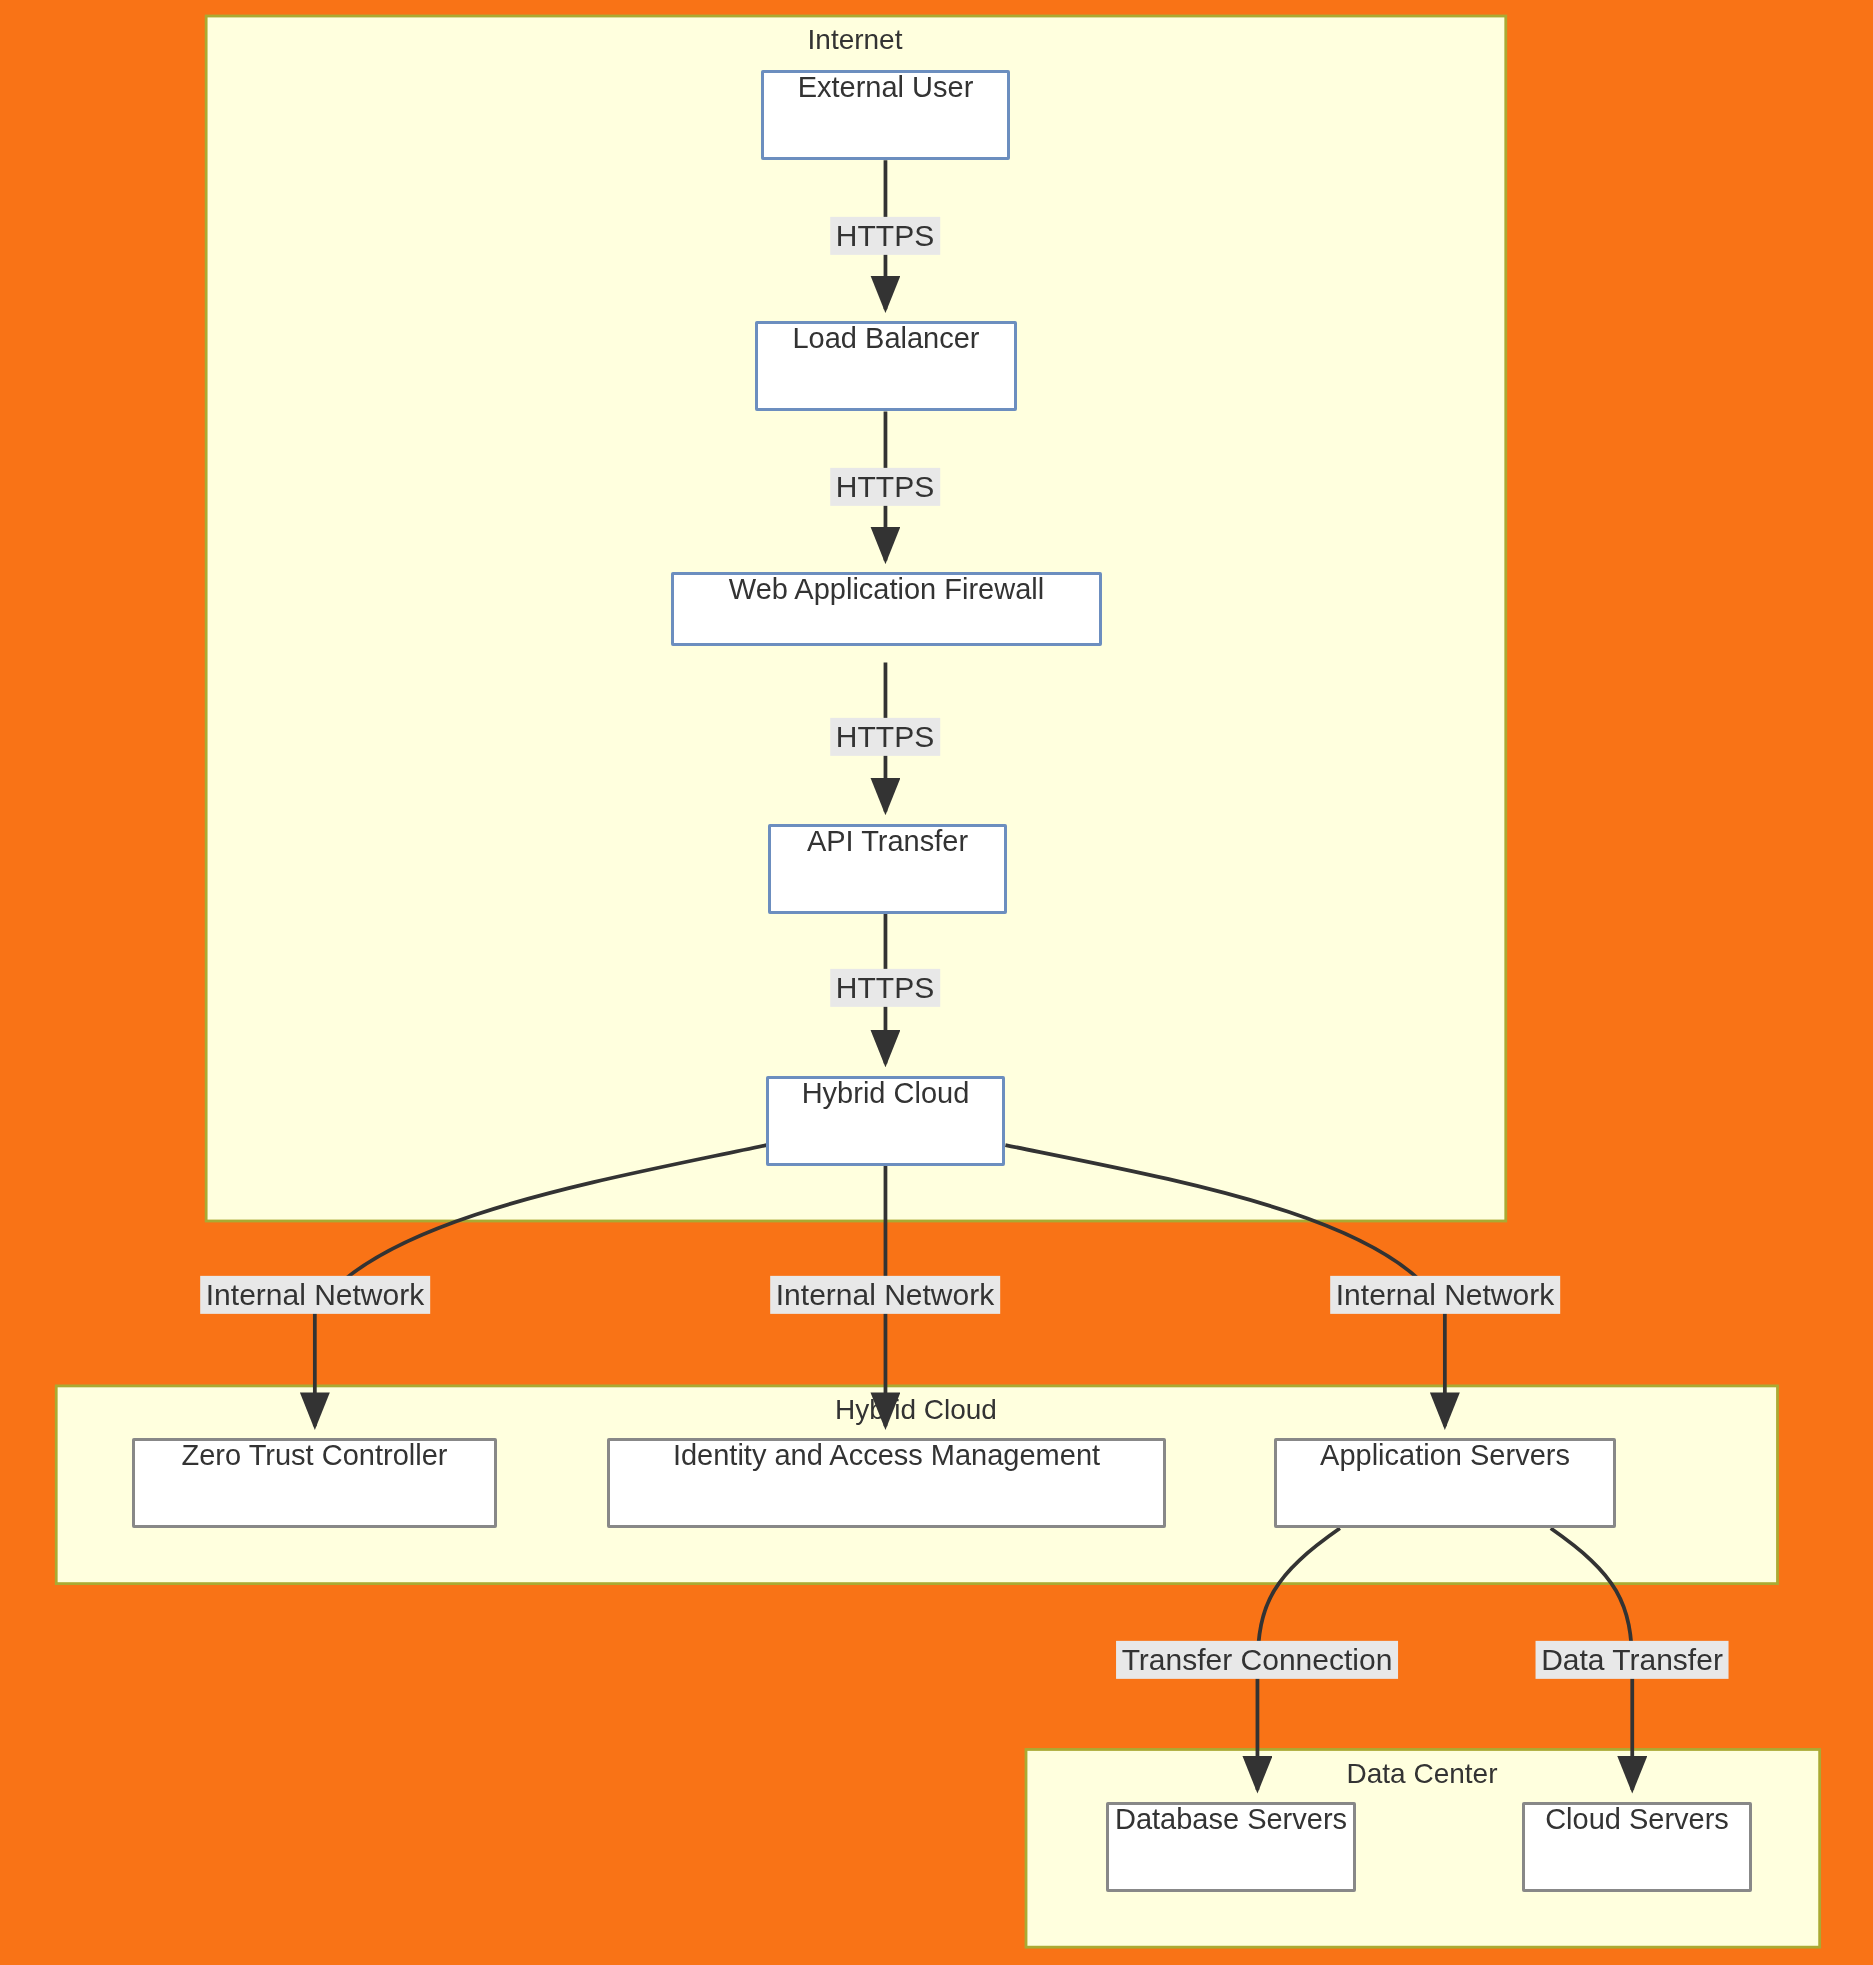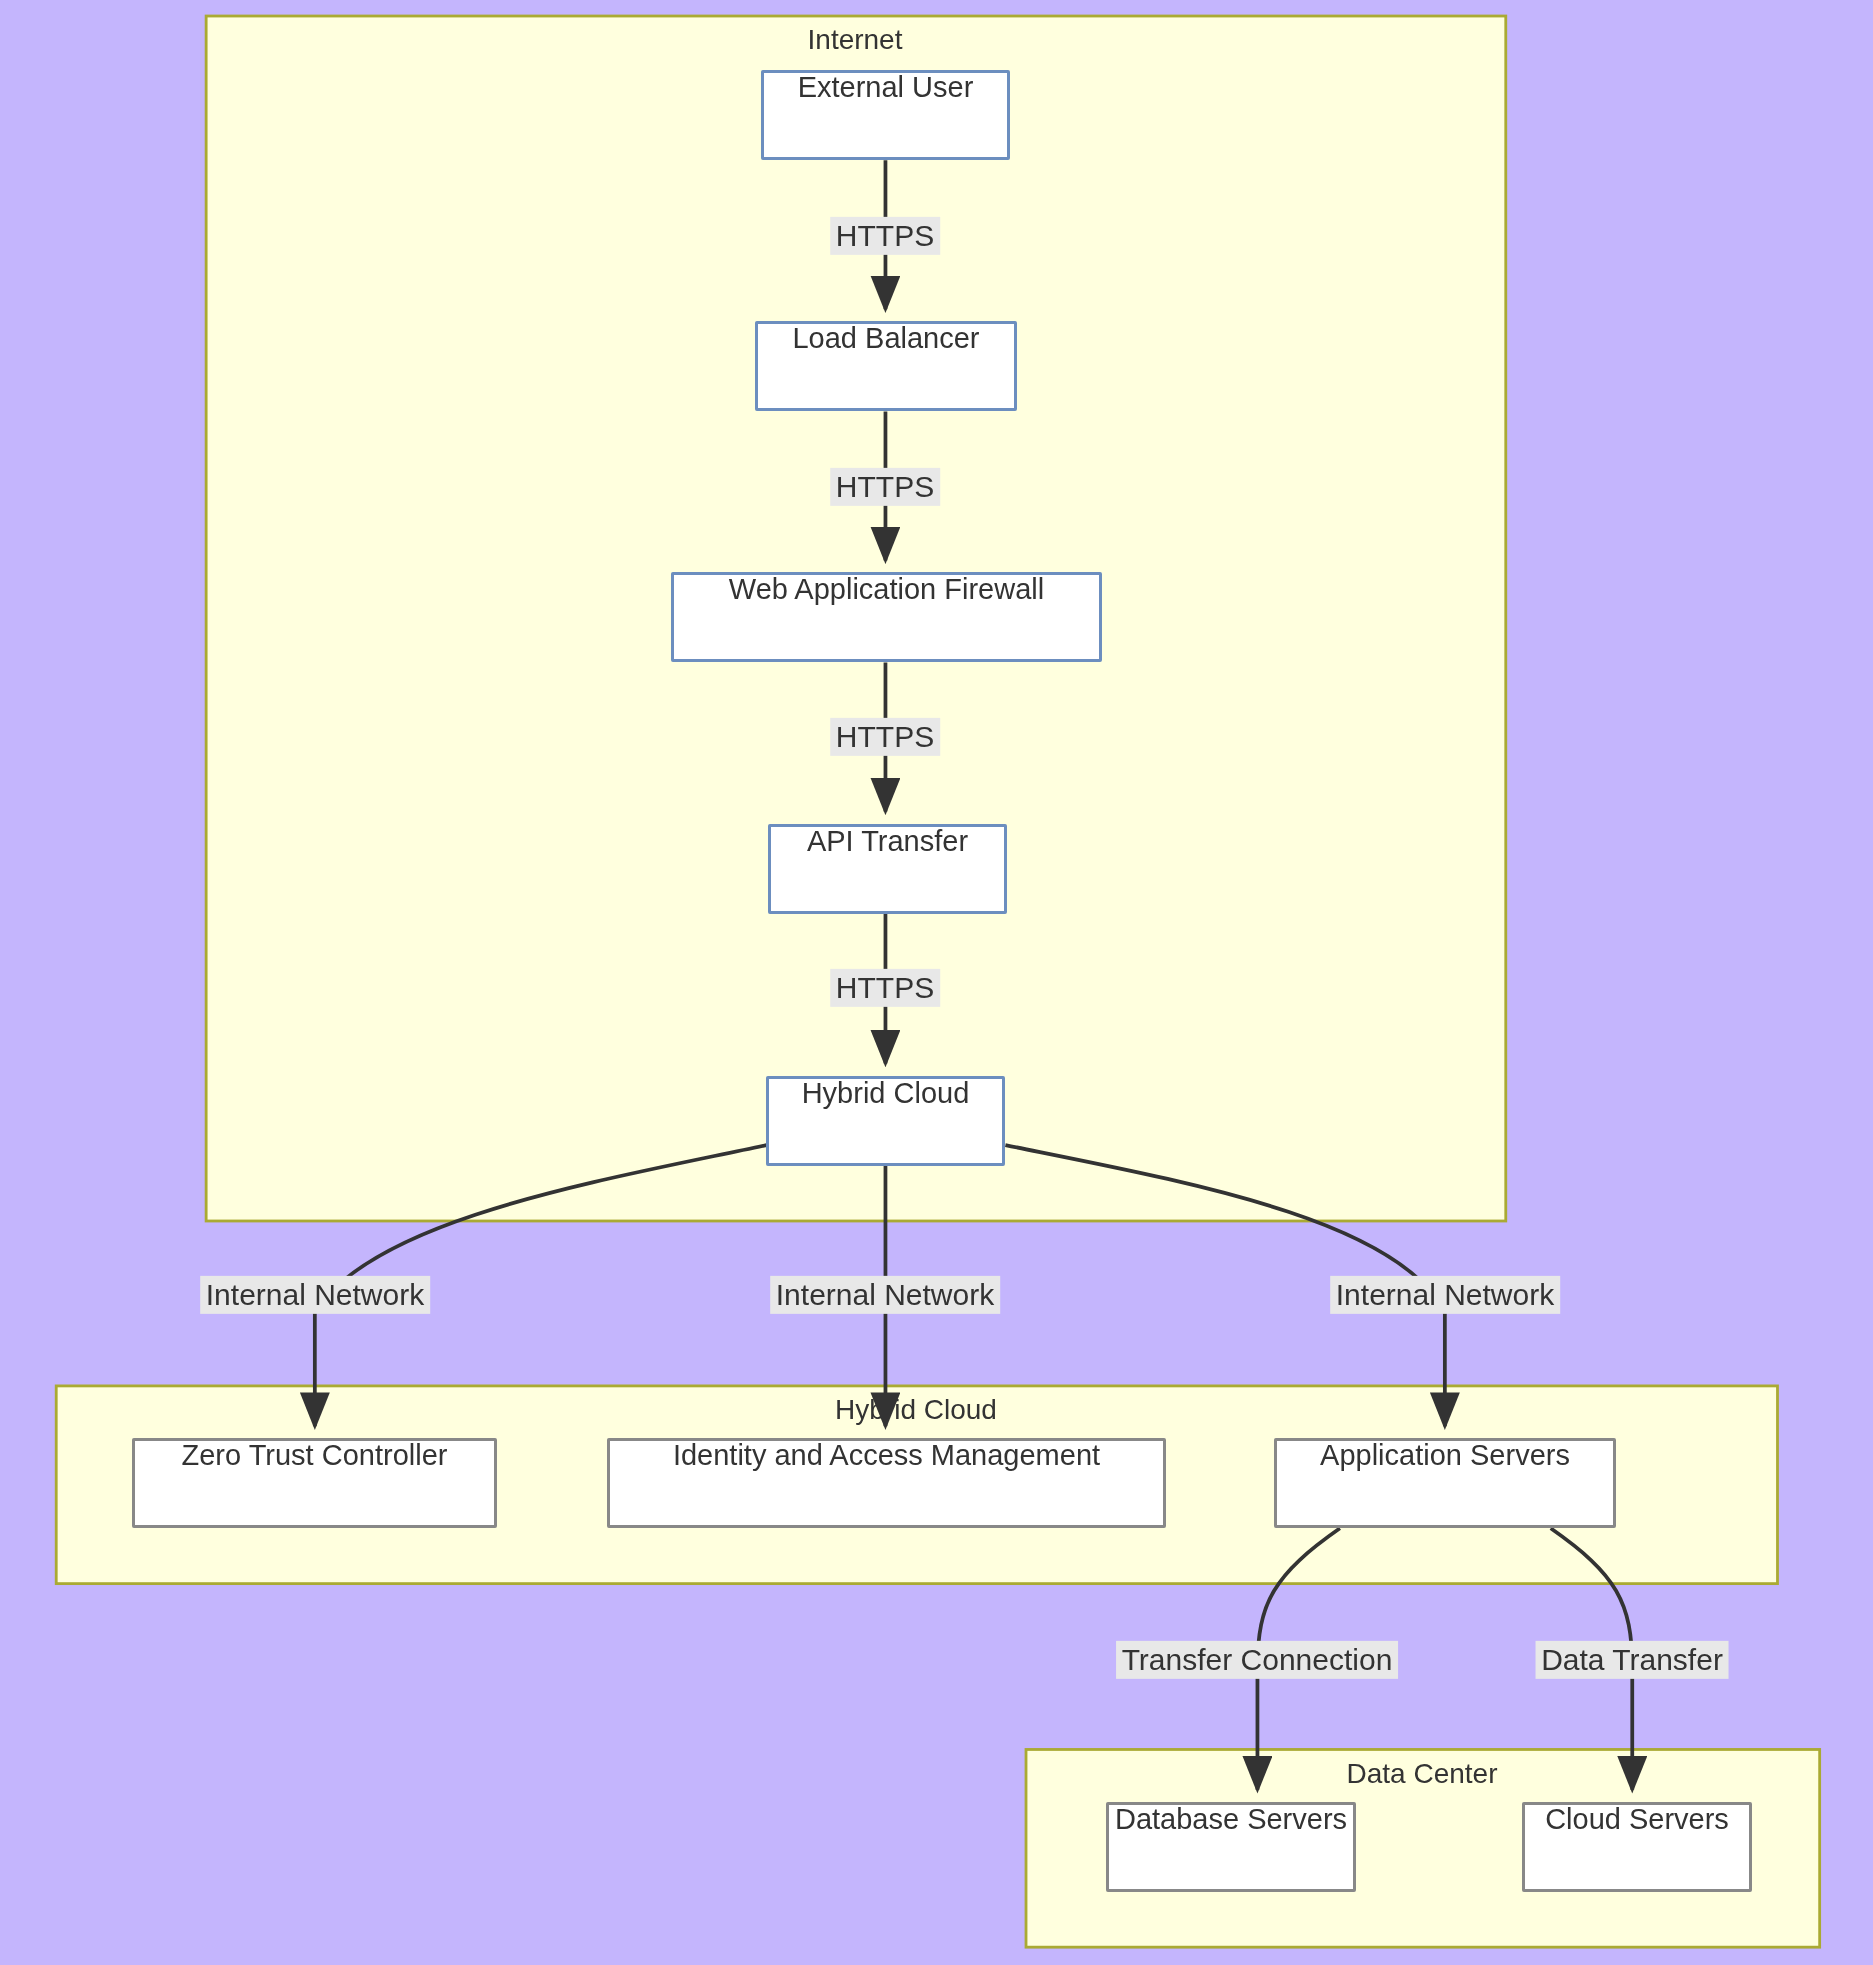--- a/index.html
+++ b/index.html
@@ -7,21 +7,21 @@
     padding: 0;
     background: #ffffff;
   }
   body {
     font-family: "Liberation Sans", sans-serif;
   }
   #diagram-root {
     position: relative;
     width: 1874px;
     height: 1966px;
-    background: #c4b5fd;
+    background: #f97316;
     overflow: hidden;
   }
   svg.layer {
     position: absolute;
     left: 0;
     top: 0;
     width: 1874px;
     height: 1966px;
     overflow: visible;
   }
@@ -124,21 +124,21 @@
       <div class="edge-label" style="left: 1632px; top: 1660px;">Data Transfer</div>
     </div>
 
   <div id="nodes">
       <div class="node blue" style="left: 761px; top: 70px; width: 249px; height: 90px;">
         <span>External User</span>
       </div>
       <div class="node blue" style="left: 755px; top: 321px; width: 262px; height: 90px;">
         <span>Load Balancer</span>
       </div>
-      <div class="node blue" style="left: 671px; top: 572px; width: 431px; height: 90px;">
+      <div class="node blue" style="left: 671px; top: 572px; width: 431px; height: 74px;">
         <span>Web Application Firewall</span>
       </div>
       <div class="node blue" style="left: 768px; top: 824px; width: 239px; height: 90px;">
         <span>API Transfer</span>
       </div>
       <div class="node blue" style="left: 766px; top: 1076px; width: 239px; height: 90px;">
         <span>Hybrid Cloud</span>
       </div>
       <div class="node gray" style="left: 132px; top: 1438px; width: 365px; height: 90px;">
         <span>Zero Trust Controller</span>

